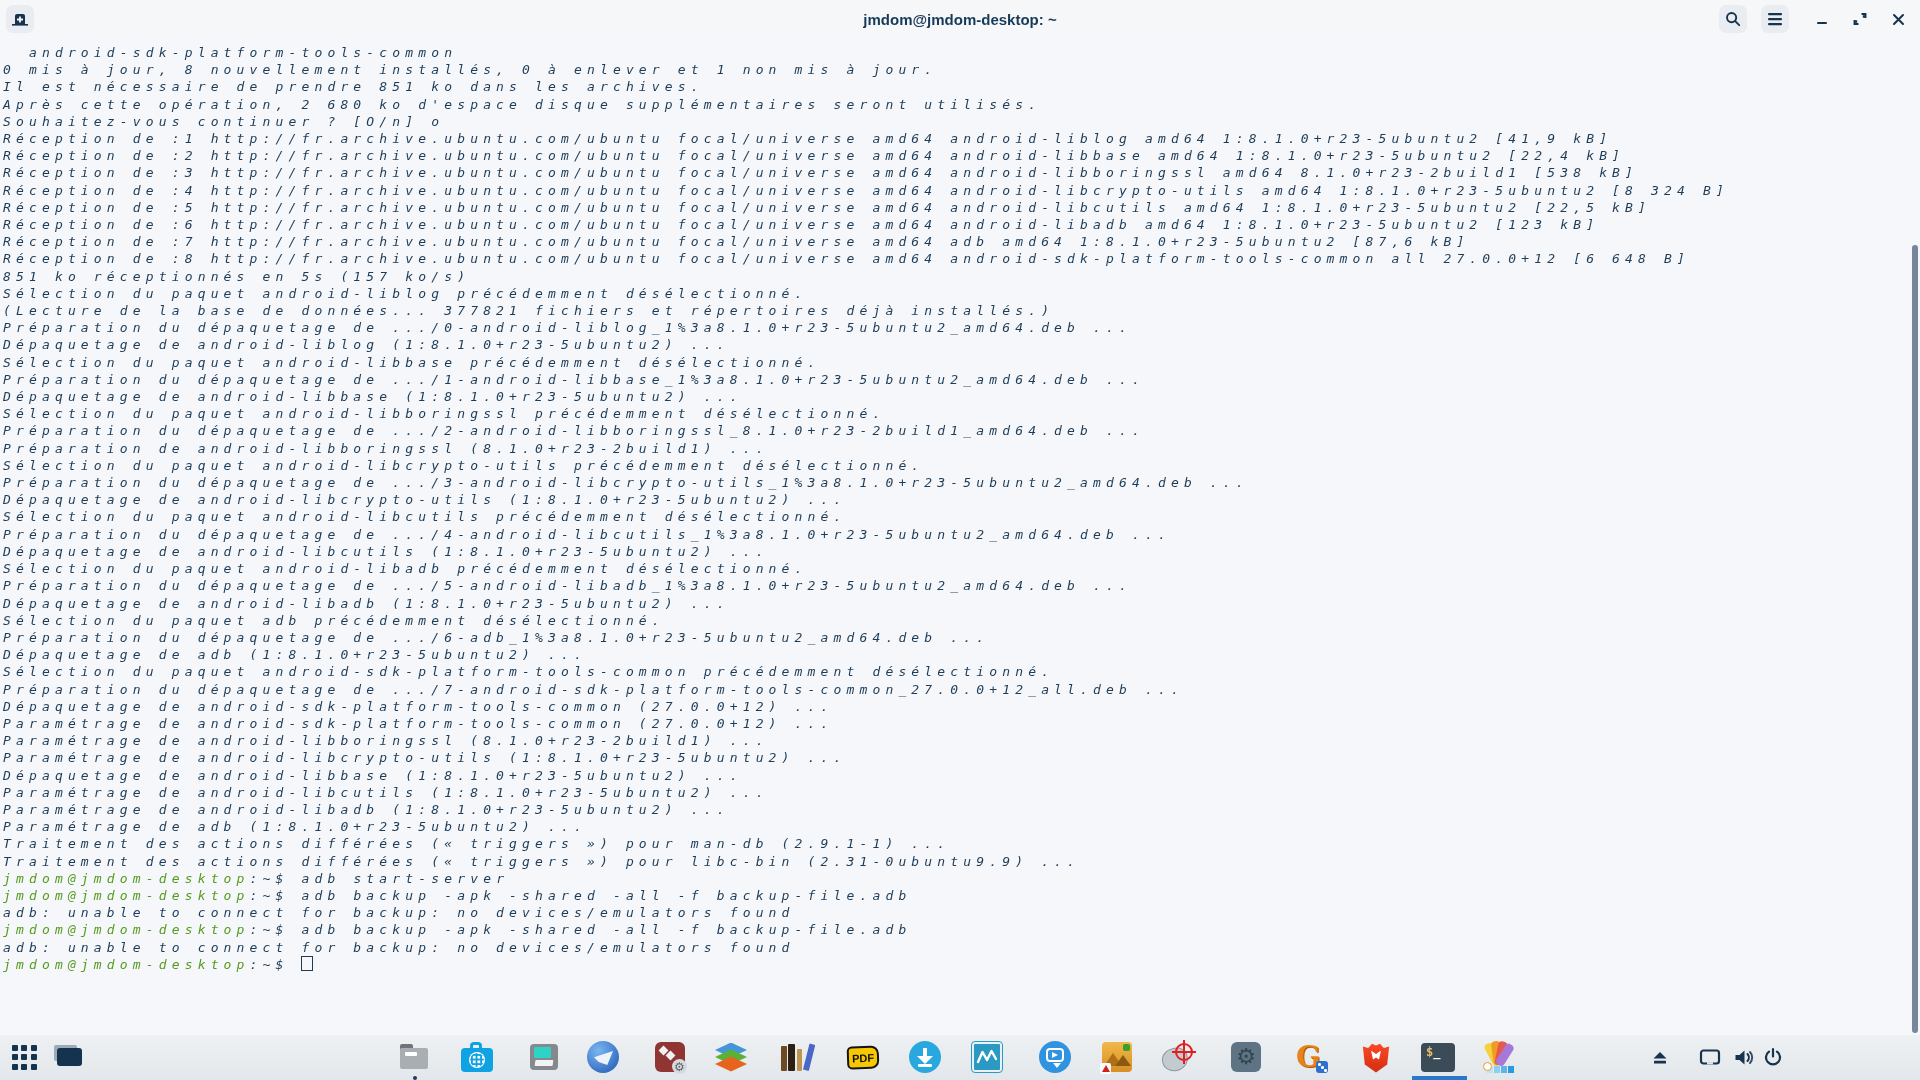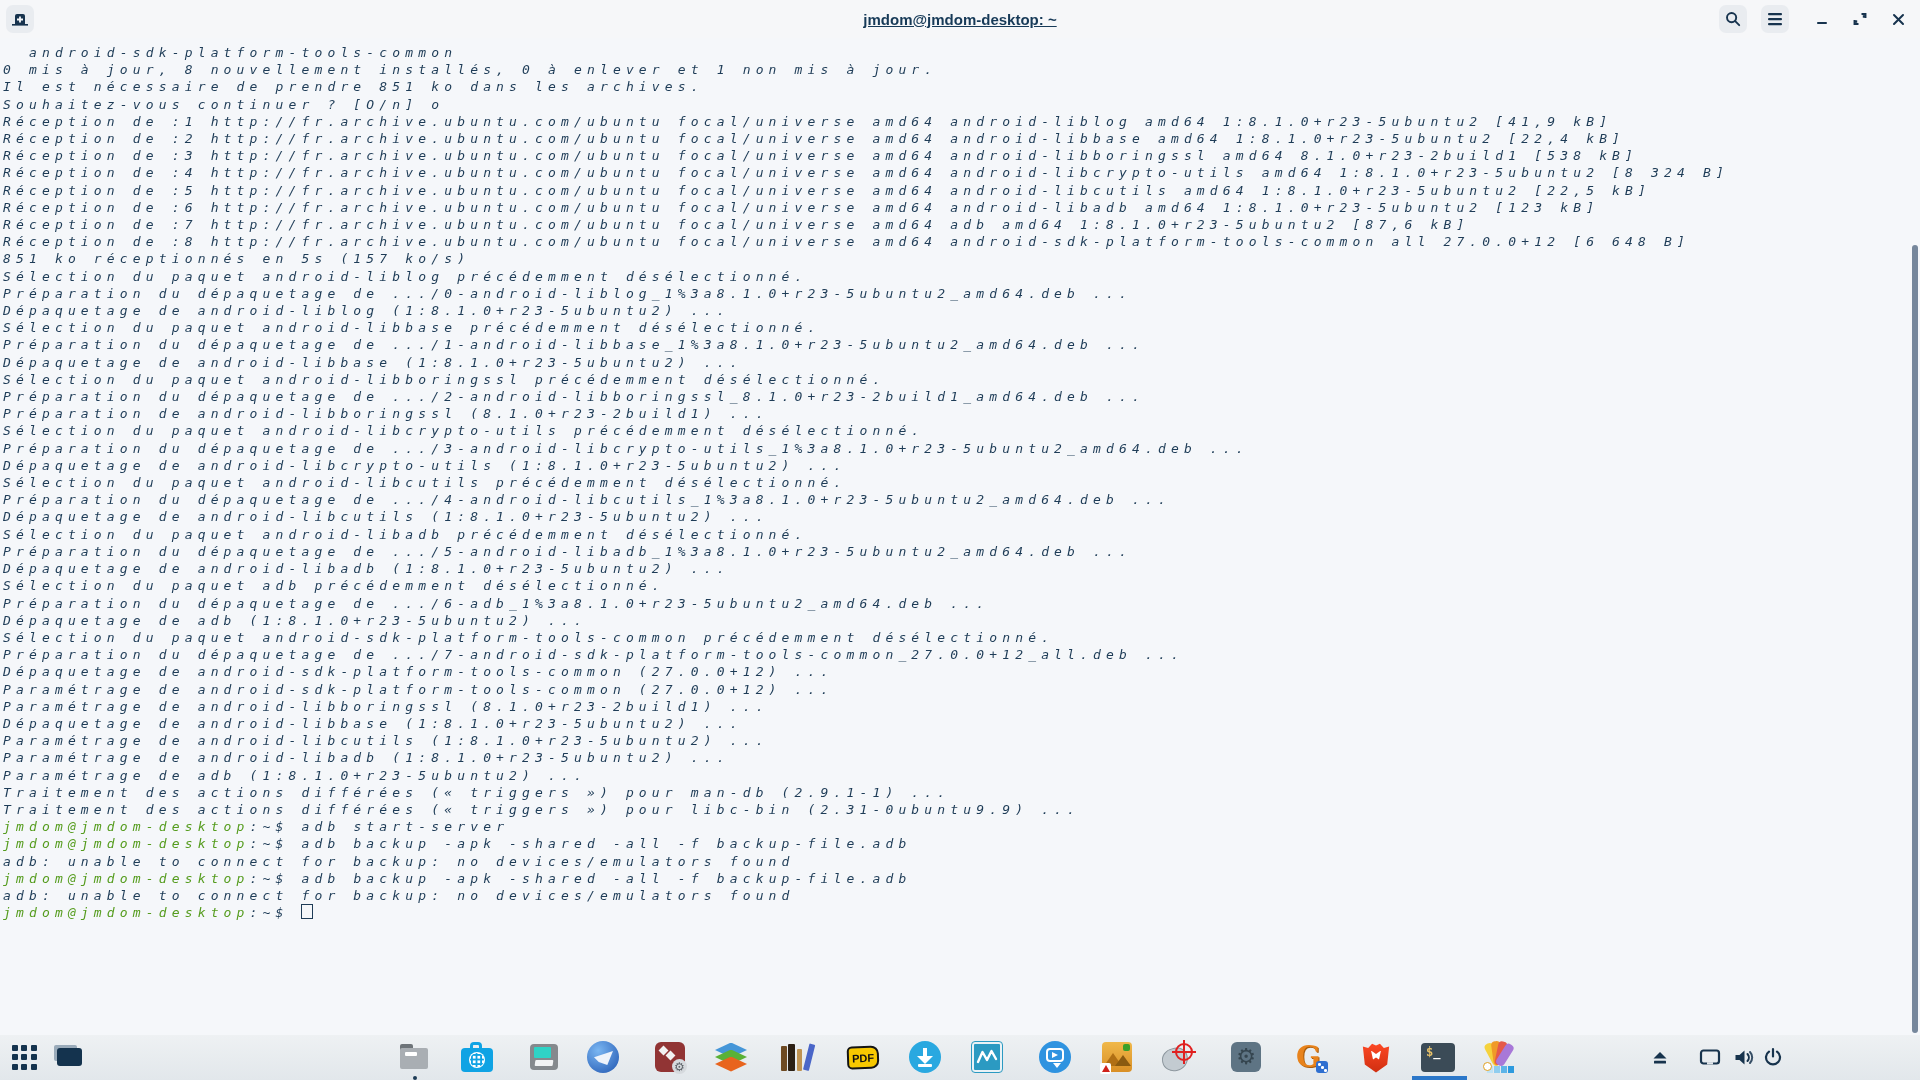--- a/index.html
+++ b/index.html
@@ -2,21 +2,21 @@
 <html><head>
 <meta charset="utf-8">
 <style>
   html,body{margin:0;padding:0;background:#c9ced3;}
   .screen{position:relative;width:1920px;height:1080px;overflow:hidden;background:#f5f7fa;font-family:"Liberation Sans",sans-serif;}
 
   
   .titlebar{position:absolute;top:0;left:0;width:1920px;height:38px;background:#f6f7f9;border-bottom:1px solid #dadde2;}
   .tb-btn{position:absolute;top:5px;width:28px;height:28px;border-radius:7px;display:flex;align-items:center;justify-content:center;cursor:pointer;}
   .tb-btn.bg{background:#e9ecf0;}
-  .title{position:absolute;top:0;left:0;width:100%;height:38px;display:flex;align-items:center;justify-content:center;font-size:15px;font-weight:bold;color:#173a58;text-decoration:underline;}
+  .title{position:absolute;top:0;left:0;width:100%;height:38px;display:flex;align-items:center;justify-content:center;font-size:15px;font-weight:bold;color:#173a58;}
 
   
   .terminal{position:absolute;top:38px;left:0;width:1920px;height:997px;background:#f5f7fa;overflow:hidden;padding:6px 0 0 3px;box-sizing:border-box;}
   .tline{white-space:pre;font-family:"DejaVu Sans Mono",monospace;font-style:italic;font-size:13px;line-height:17.2px;letter-spacing:5.15px;color:#1e3c57;}
   .prompt-user{color:#559c1e;}
   .cursor{display:inline-block;width:10px;height:13px;border:1.6px solid #1e3c57;vertical-align:-2px;}
   .scroll-thumb{position:absolute;right:2px;top:207px;width:6px;height:788px;border-radius:3px;background:#76879c;}
 
   
   .taskbar{position:absolute;left:0;top:1035px;width:1920px;height:45px;background:linear-gradient(180deg,#eef1f3,#e2e7eb);}
@@ -144,31 +144,33 @@
       <svg width="15" height="15" viewBox="0 0 15 15">
         <path d="M3 3 L12 12 M12 3 L3 12" stroke="#17334e" stroke-width="2" stroke-linecap="round"></path>
       </svg>
     </div>
   </div>
 
   <div class="terminal">
       <div class="tline">  android-sdk-platform-tools-common</div>
       <div class="tline">0 mis à jour, 8 nouvellement installés, 0 à enlever et 1 non mis à jour.</div>
       <div class="tline">Il est nécessaire de prendre 851 ko dans les archives.</div>
+      <div class="tline">Après cette opération, 2 680 ko d'espace disque supplémentaires seront utilisés.</div>
       <div class="tline">Souhaitez-vous continuer ? [O/n] o</div>
       <div class="tline">Réception de :1 http://fr.archive.ubuntu.com/ubuntu focal/universe amd64 android-liblog amd64 1:8.1.0+r23-5ubuntu2 [41,9 kB]</div>
       <div class="tline">Réception de :2 http://fr.archive.ubuntu.com/ubuntu focal/universe amd64 android-libbase amd64 1:8.1.0+r23-5ubuntu2 [22,4 kB]</div>
       <div class="tline">Réception de :3 http://fr.archive.ubuntu.com/ubuntu focal/universe amd64 android-libboringssl amd64 8.1.0+r23-2build1 [538 kB]</div>
       <div class="tline">Réception de :4 http://fr.archive.ubuntu.com/ubuntu focal/universe amd64 android-libcrypto-utils amd64 1:8.1.0+r23-5ubuntu2 [8 324 B]</div>
       <div class="tline">Réception de :5 http://fr.archive.ubuntu.com/ubuntu focal/universe amd64 android-libcutils amd64 1:8.1.0+r23-5ubuntu2 [22,5 kB]</div>
       <div class="tline">Réception de :6 http://fr.archive.ubuntu.com/ubuntu focal/universe amd64 android-libadb amd64 1:8.1.0+r23-5ubuntu2 [123 kB]</div>
       <div class="tline">Réception de :7 http://fr.archive.ubuntu.com/ubuntu focal/universe amd64 adb amd64 1:8.1.0+r23-5ubuntu2 [87,6 kB]</div>
       <div class="tline">Réception de :8 http://fr.archive.ubuntu.com/ubuntu focal/universe amd64 android-sdk-platform-tools-common all 27.0.0+12 [6 648 B]</div>
       <div class="tline">851 ko réceptionnés en 5s (157 ko/s)</div>
       <div class="tline">Sélection du paquet android-liblog précédemment désélectionné.</div>
+      <div class="tline">(Lecture de la base de données... 377821 fichiers et répertoires déjà installés.)</div>
       <div class="tline">Préparation du dépaquetage de .../0-android-liblog_1%3a8.1.0+r23-5ubuntu2_amd64.deb ...</div>
       <div class="tline">Dépaquetage de android-liblog (1:8.1.0+r23-5ubuntu2) ...</div>
       <div class="tline">Sélection du paquet android-libbase précédemment désélectionné.</div>
       <div class="tline">Préparation du dépaquetage de .../1-android-libbase_1%3a8.1.0+r23-5ubuntu2_amd64.deb ...</div>
       <div class="tline">Dépaquetage de android-libbase (1:8.1.0+r23-5ubuntu2) ...</div>
       <div class="tline">Sélection du paquet android-libboringssl précédemment désélectionné.</div>
       <div class="tline">Préparation du dépaquetage de .../2-android-libboringssl_8.1.0+r23-2build1_amd64.deb ...</div>
       <div class="tline">Préparation de android-libboringssl (8.1.0+r23-2build1) ...</div>
       <div class="tline">Sélection du paquet android-libcrypto-utils précédemment désélectionné.</div>
       <div class="tline">Préparation du dépaquetage de .../3-android-libcrypto-utils_1%3a8.1.0+r23-5ubuntu2_amd64.deb ...</div>
@@ -180,20 +182,21 @@
       <div class="tline">Préparation du dépaquetage de .../5-android-libadb_1%3a8.1.0+r23-5ubuntu2_amd64.deb ...</div>
       <div class="tline">Dépaquetage de android-libadb (1:8.1.0+r23-5ubuntu2) ...</div>
       <div class="tline">Sélection du paquet adb précédemment désélectionné.</div>
       <div class="tline">Préparation du dépaquetage de .../6-adb_1%3a8.1.0+r23-5ubuntu2_amd64.deb ...</div>
       <div class="tline">Dépaquetage de adb (1:8.1.0+r23-5ubuntu2) ...</div>
       <div class="tline">Sélection du paquet android-sdk-platform-tools-common précédemment désélectionné.</div>
       <div class="tline">Préparation du dépaquetage de .../7-android-sdk-platform-tools-common_27.0.0+12_all.deb ...</div>
       <div class="tline">Dépaquetage de android-sdk-platform-tools-common (27.0.0+12) ...</div>
       <div class="tline">Paramétrage de android-sdk-platform-tools-common (27.0.0+12) ...</div>
       <div class="tline">Paramétrage de android-libboringssl (8.1.0+r23-2build1) ...</div>
+      <div class="tline">Paramétrage de android-libcrypto-utils (1:8.1.0+r23-5ubuntu2) ...</div>
       <div class="tline">Dépaquetage de android-libbase (1:8.1.0+r23-5ubuntu2) ...</div>
       <div class="tline">Paramétrage de android-libcutils (1:8.1.0+r23-5ubuntu2) ...</div>
       <div class="tline">Paramétrage de android-libadb (1:8.1.0+r23-5ubuntu2) ...</div>
       <div class="tline">Paramétrage de adb (1:8.1.0+r23-5ubuntu2) ...</div>
       <div class="tline">Traitement des actions différées (« triggers ») pour man-db (2.9.1-1) ...</div>
       <div class="tline">Traitement des actions différées (« triggers ») pour libc-bin (2.31-0ubuntu9.9) ...</div>
       <div class="tline"><span class="prompt-user">jmdom@jmdom-desktop</span><span>:~$ </span><span>adb start-server</span></div>
       <div class="tline"><span class="prompt-user">jmdom@jmdom-desktop</span><span>:~$ </span><span>adb backup -apk -shared -all -f backup-file.adb</span></div>
       <div class="tline">adb: unable to connect for backup: no devices/emulators found</div>
       <div class="tline"><span class="prompt-user">jmdom@jmdom-desktop</span><span>:~$ </span><span>adb backup -apk -shared -all -f backup-file.adb</span></div>

